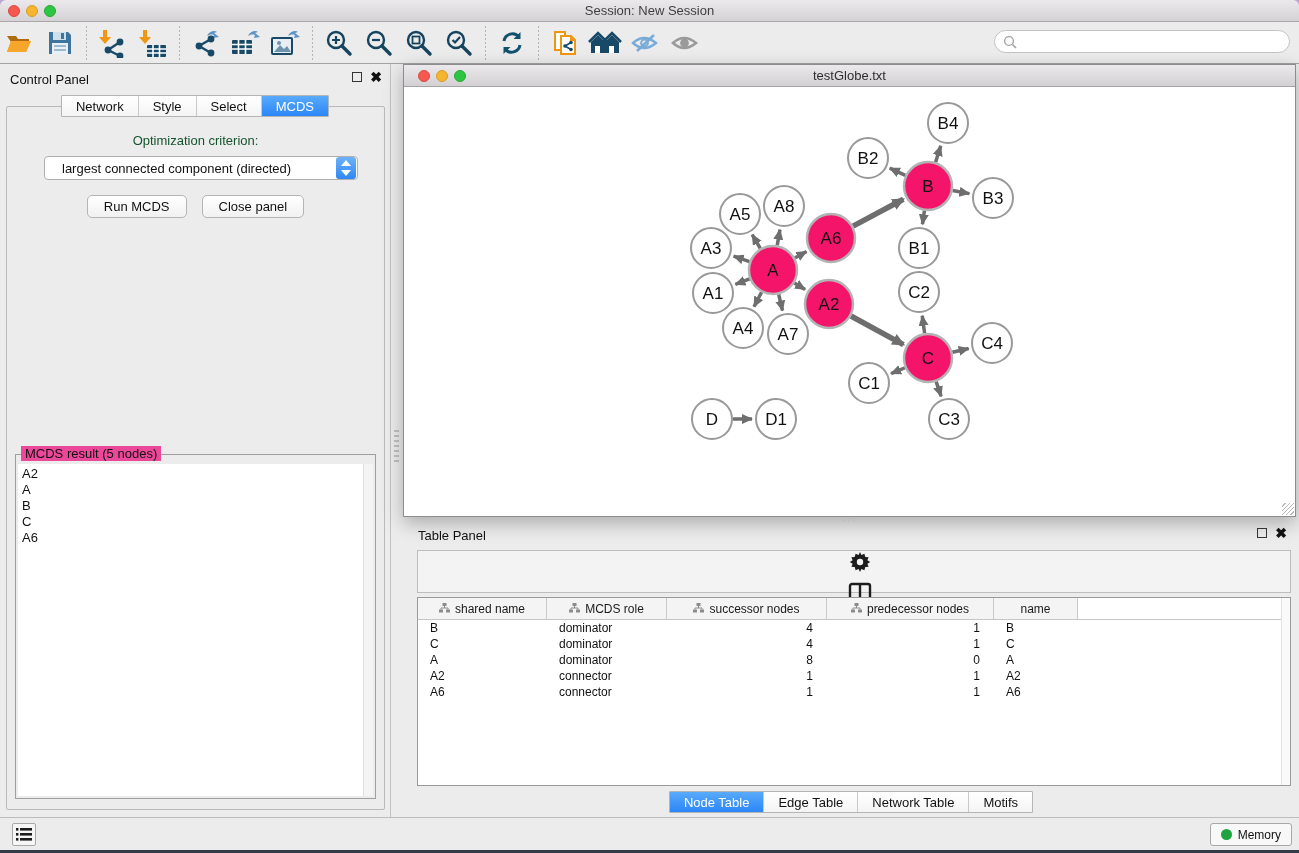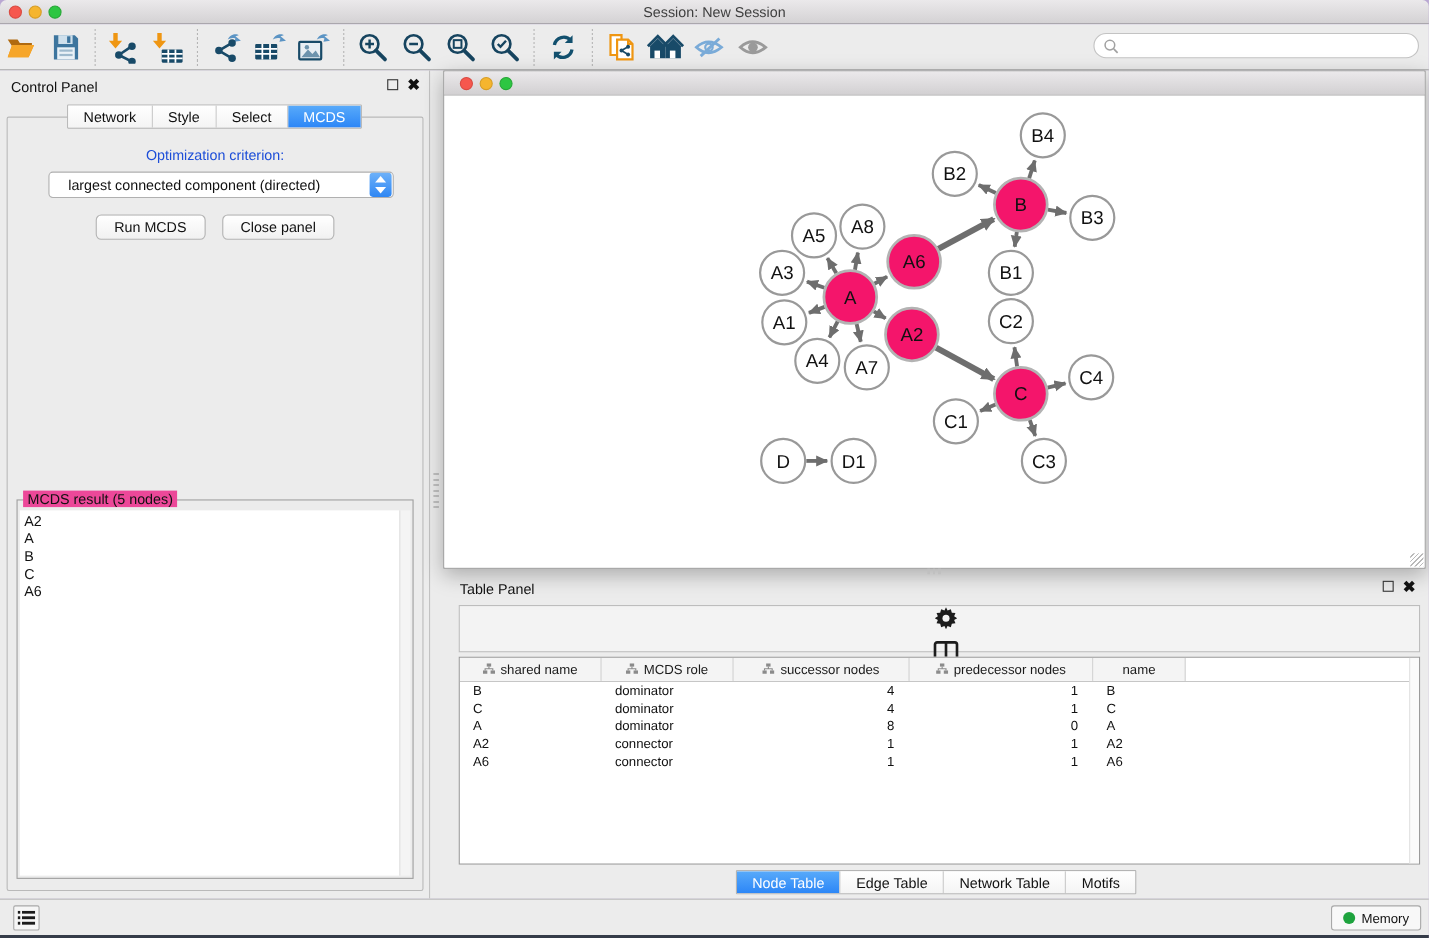--- a/index.html
+++ b/index.html
@@ -40,21 +40,21 @@
   .close-btn { font-size:14px; font-weight:bold; color:#111; line-height:10px; }
 
   .segctl { display:flex; border:1px solid #b4b4b4; border-radius:1px; overflow:hidden; background:#fff; height:22px; }
   .seg { padding:0 14px; display:flex; align-items:center; font-size:13px; color:#111; border-left:1px solid #c9c9c9; background:linear-gradient(#ffffff,#f4f4f4); cursor:default; white-space:nowrap; }
   .seg:first-child { border-left:none; }
   .seg.active { background:linear-gradient(#58aafa,#2c86f7); color:#fff; }
 
   .cp-tabs { position:absolute; left:0; top:31px; width:100%; display:flex; justify-content:center; z-index:2; }
   .cp-pane { position:absolute; left:6px; top:42px; width:379px; height:704px; border:1px solid #b9b9b9; border-radius:2px; }
 
-  .opt-label { position:absolute; left:0; top:26px; width:100%; text-align:center; font-size:13px; color:#1d4ed8; }
+  .opt-label { position:absolute; left:0; top:26px; width:100%; text-align:center; font-size:13px; color:#14532d; }
   .dropdown { position:absolute; left:37px; top:49px; width:314px; height:24px; background:#fff; border:1px solid #b0b0b0; border-radius:4px; display:flex; align-items:center;padding-left:9px; }
   .dropdown .dd-text { flex:1; padding-left:8px; font-size:13px; color:#111; white-space:nowrap; overflow:hidden; }
   .dd-stepper { width:20px; height:22px; border-radius:3px; background:linear-gradient(#6db1f9,#2f87f4); margin-right:1px; position:relative; }
   .dd-stepper:before, .dd-stepper:after { content:""; position:absolute; left:5px; border-left:5px solid transparent; border-right:5px solid transparent; }
   .dd-stepper:before { top:3px; border-bottom:6px solid #fff; }
   .dd-stepper:after  { bottom:3px; border-top:6px solid #fff; }
   .cp-buttons { position:absolute; left:0; top:88px; width:100%; display:flex; justify-content:center; gap:15px; }
   .btn { height:23px; padding:0 16px; background:linear-gradient(#ffffff,#f1f1f1); border:1px solid #b4b4b4; border-radius:5px; font-size:13px; color:#111; display:flex; align-items:center; }
 
   .fieldset { position:absolute; left:8px; top:347px; width:361px; height:345px; border:1px solid #9f9f9f; }
@@ -307,20 +307,21 @@
       </div>
     </div>
 
     <div class="grip-v"></div>
 
     <div class="netwin">
       <div class="nw-titlebar">
         <div class="tl red" style="top:5px;left:14px;"></div>
         <div class="tl yellow" style="top:5px;left:32px;"></div>
         <div class="tl green" style="top:5px;left:50px;"></div>
+        <div class="title">testGlobe.txt</div>
       </div>
       <div class="nw-canvas">
         <svg id="graph-svg" width="891" height="429" viewBox="0 0 891 429">
           <defs>
             <marker id="arr" markerUnits="userSpaceOnUse" markerWidth="14" markerHeight="14" refX="10" refY="5" orient="auto">
               <path d="M0,0 L11,5 L0,10 Z" fill="#6e6e6e"></path>
             </marker>
             <marker id="arrT" markerUnits="userSpaceOnUse" markerWidth="16" markerHeight="16" refX="11" refY="6" orient="auto">
               <path d="M0,0 L13,6 L0,12 Z" fill="#6e6e6e"></path>
             </marker>

